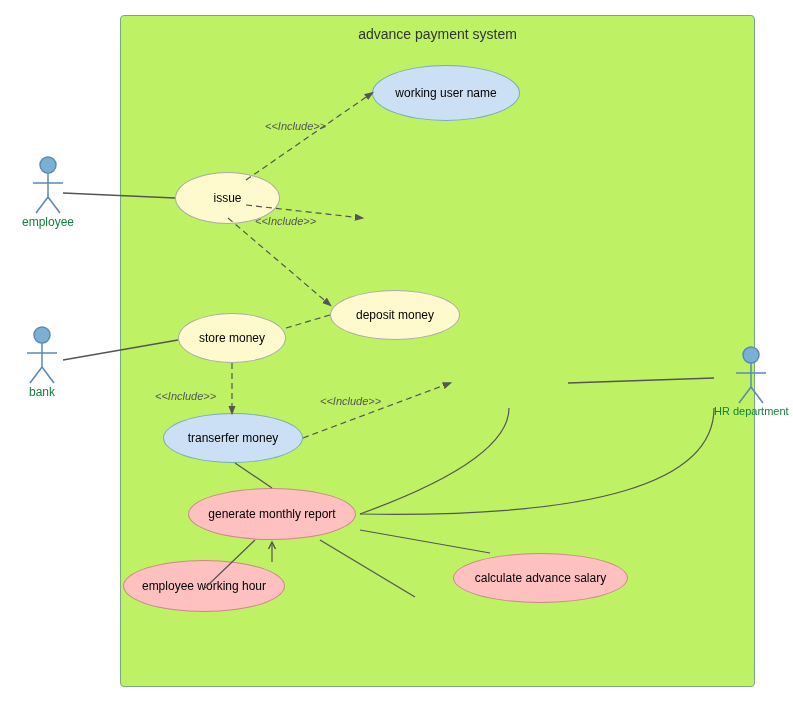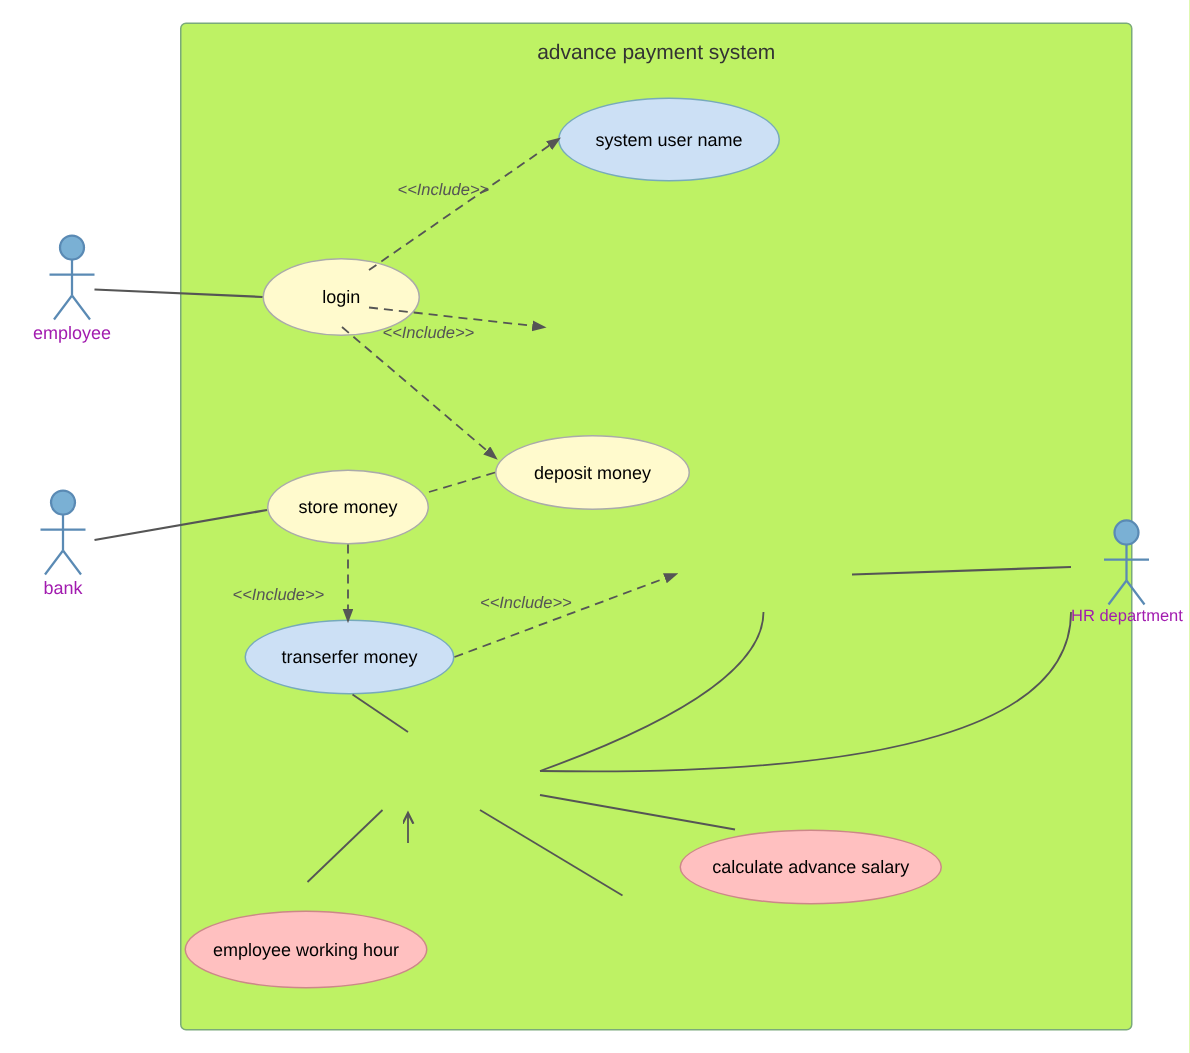--- a/index.html
+++ b/index.html
@@ -34,21 +34,21 @@
     .ellipse-yellow { background: #fffacd; border-color: #aaa; }
     .ellipse-blue { background: #cce0f5; border-color: #7ab; }
     .ellipse-pink { background: #ffc0c0; border-color: #c88; }
     
     .actor {
       position: absolute;
       display: flex;
       flex-direction: column;
       align-items: center;
       font-size: 12px;
-      color: #a21caf;
+      color: #15803d;
     }
     .actor svg { display: block; }
     
     #svg-overlay {
       position: absolute;
       top: 0; left: 0;
       width: 793px; height: 702px;
       pointer-events: none;
     }
   </style>
@@ -87,43 +87,46 @@
       <circle cx="20" cy="10" r="8" fill="#7ab0d4" stroke="#5a8ab4" stroke-width="1.5"></circle>
       <line x1="20" y1="18" x2="20" y2="42" stroke="#5a8ab4" stroke-width="1.5"></line>
       <line x1="5" y1="28" x2="35" y2="28" stroke="#5a8ab4" stroke-width="1.5"></line>
       <line x1="20" y1="42" x2="8" y2="58" stroke="#5a8ab4" stroke-width="1.5"></line>
       <line x1="20" y1="42" x2="32" y2="58" stroke="#5a8ab4" stroke-width="1.5"></line>
     </svg>
     <span style="font-size:11px; text-align:center;">HR department</span>
   </div>
 
   <div class="ellipse ellipse-yellow" style="left:175px; top:172px; width:105px; height:52px;">
-    <span>login</span>
+    <span>issue</span>
   </div>
 
   <div class="ellipse ellipse-blue" style="left:372px; top:65px; width:148px; height:56px;">
-    <span>system user name</span>
+    <span>working user name</span>
   </div>
 
 
   <div class="ellipse ellipse-yellow" style="left:330px; top:290px; width:130px; height:50px;">
     <span>deposit money</span>
   </div>
 
   <div class="ellipse ellipse-yellow" style="left:178px; top:313px; width:108px; height:50px;">
     <span>store money</span>
   </div>
 
   <div class="ellipse ellipse-blue" style="left:163px; top:413px; width:140px; height:50px;align-items:center;">
     <span>transerfer money</span>
   </div>
 
 
+  <div class="ellipse ellipse-pink" style="left:188px; top:488px; width:168px; height:52px;">
+    <span>generate monthly report</span>
+  </div>
 
-  <div class="ellipse ellipse-pink" style="left:123px; top:607px; width:162px; height:52px;align-items:center;">
+  <div class="ellipse ellipse-pink" style="left:123px; top:560px; width:162px; height:52px;align-items:center;">
     <span>employee working hour</span>
   </div>
 
 
   <div class="ellipse ellipse-pink" style="left:453px; top:553px; width:175px; height:50px;">
     <span>calculate advance salary</span>
   </div>
 
   <svg id="svg-overlay">
     <defs>

